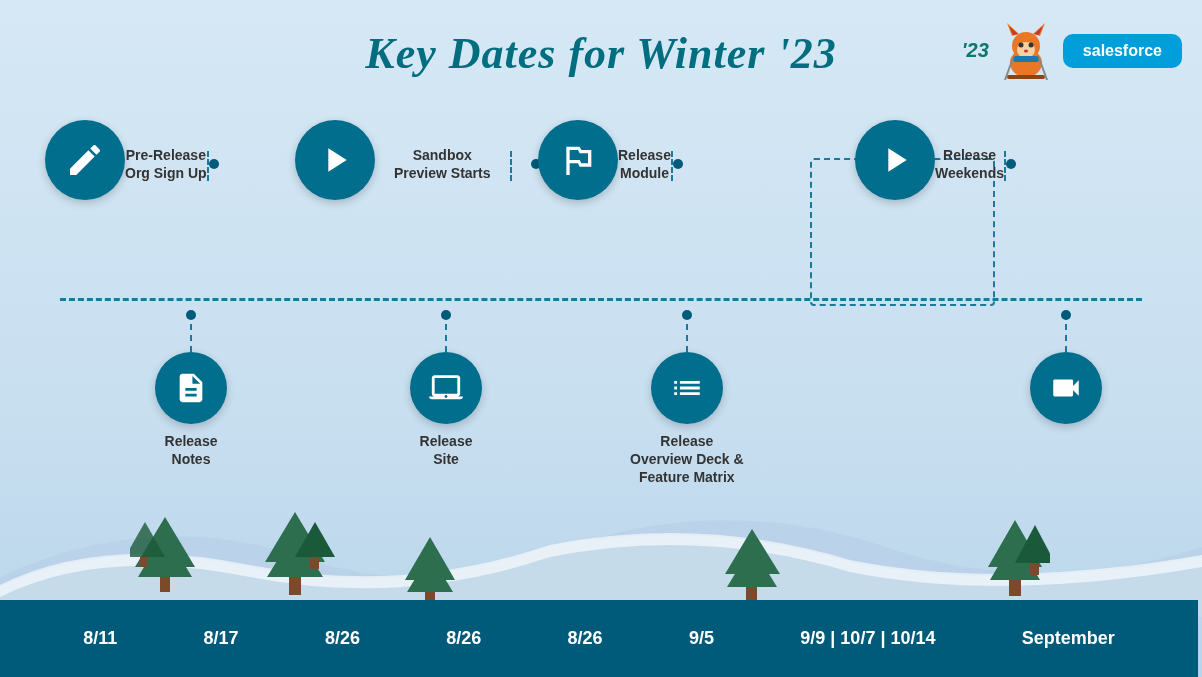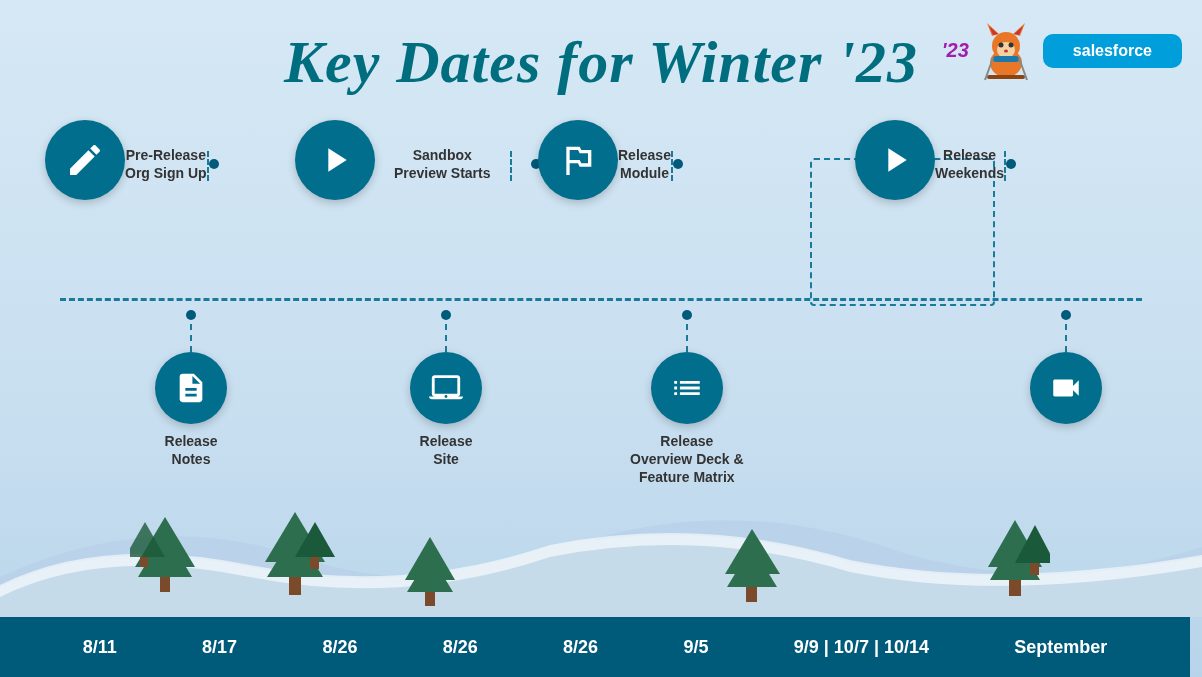--- a/index.html
+++ b/index.html
@@ -18,21 +18,21 @@
       inset: 0;
       background: linear-gradient(180deg, #d6e8f5 0%, #c8dff0 60%, #b8d4ea 100%);
     }
 
     
     .title {
       position: absolute;
       top: 28px;
       left: 0; right: 0;
       text-align: center;
-      font-size: 60px;
+      font-size: 44px;
       font-weight: bold;
       color: #006e7f;
       font-family: 'Georgia', serif;
       font-style: italic;
       letter-spacing: 1px;
     }
 
     
     .logo-area {
       position: absolute;
@@ -120,22 +120,22 @@
       font-weight: bold;
       color: #333;
       line-height: 1.3;
       max-width: 100px;
     }
 
     
     .date-bar {
       position: absolute;
       bottom: 0;
-      left: 0; right: 12px;
-      height: 60px;
+      left: 0; right: 4px;
+      height: 77px;
       background: #005a7a;
       display: flex;
       align-items: center;
       justify-content: space-around;
       padding: 0 40px;
     }
     .date-label {
       color: white;
       font-size: 18px;
       font-weight: bold;
@@ -160,21 +160,21 @@
     }
   </style>
 </head>
 <body>
 
 <div class="bg"></div>
 
 <div class="title">Key Dates for Winter '23</div>
 
 <div class="logo-area">
-  <div style="font-size:20px;font-weight:bold;color:#a21caf;font-style:italic;">'23</div>
+  <div style="font-size:20px;font-weight:bold;color:#0f766e;font-style:italic;">'23</div>
 
   <svg width="58" height="65" viewBox="0 0 58 65">
 
     <ellipse cx="29" cy="45" rx="16" ry="14" fill="#e87828"></ellipse>
 
     <circle cx="29" cy="28" r="14" fill="#e87828"></circle>
 
     <ellipse cx="29" cy="32" rx="9" ry="8" fill="#f5d0a0"></ellipse>
 
     <polygon points="15,18 10,5 22,16" fill="#e87828"></polygon>
@@ -187,21 +187,21 @@
 
     <ellipse cx="29" cy="33" rx="2" ry="1.5" fill="#cc3333"></ellipse>
 
     <rect x="16" y="38" width="26" height="6" rx="3" fill="#1a7aad"></rect>
 
     <rect x="10" y="57" width="38" height="4" rx="2" fill="#8B4513"></rect>
 
     <line x1="16" y1="40" x2="8" y2="62" stroke="#888" stroke-width="2"></line>
     <line x1="42" y1="40" x2="50" y2="62" stroke="#888" stroke-width="2"></line>
   </svg>
-  <div style="background:#009edb;border-radius:10px;padding:8px 30px;color:white;font-size:16px;font-weight:bold;">salesforce</div>
+  <div style="background:#009edb;border-radius:10px;padding:8px 20px;color:white;font-size:16px;font-weight:bold;">salesforce</div>
 </div>
 
 <div class="snow-hills">
   <svg width="1202" height="140" viewBox="0 0 1202 140" preserveAspectRatio="none">
 
     <path d="M0,100 Q150,30 300,80 Q450,130 600,60 Q750,20 900,75 Q1050,120 1202,70 L1202,140 L0,140 Z" fill="#b8d0e8" opacity="0.7"></path>
 
     <path d="M0,110 Q100,60 250,90 Q400,120 550,70 Q700,40 850,85 Q1000,115 1202,80 L1202,140 L0,140 Z" fill="#c8dcea" opacity="0.9"></path>
 
     <path d="M0,108 Q100,58 250,88 Q400,118 550,68 Q700,38 850,83 Q1000,113 1202,78 L1202,90 Q1000,125 850,95 Q700,50 550,80 Q400,130 250,100 Q100,70 0,120 Z" fill="white" opacity="0.6"></path>

